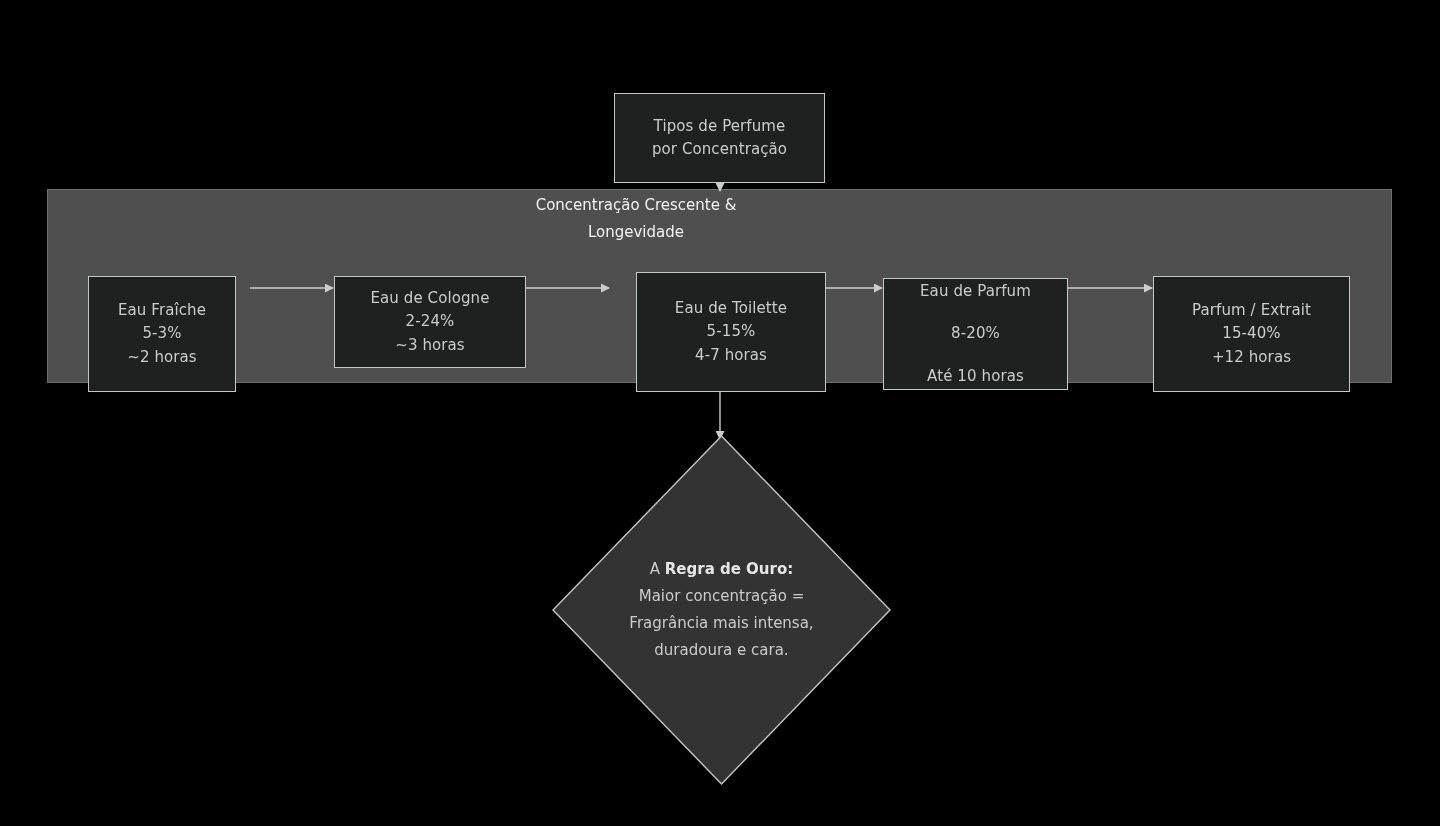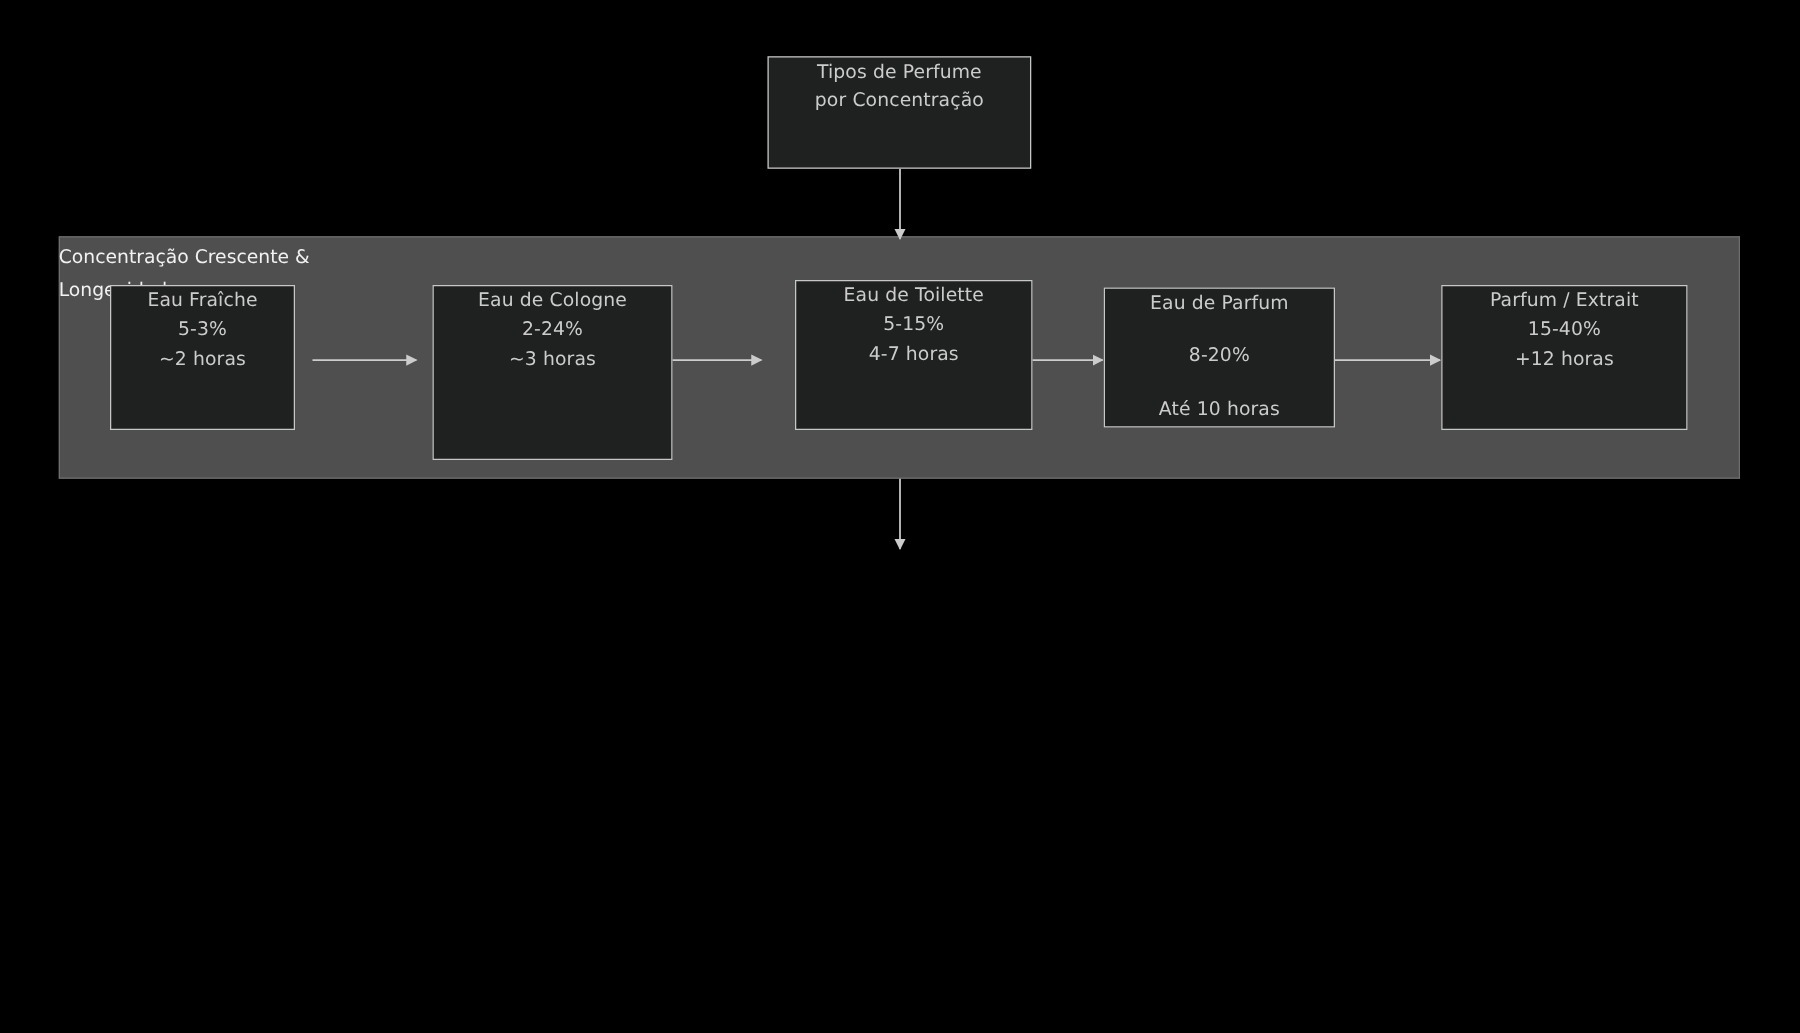--- a/index.html
+++ b/index.html
@@ -37,24 +37,26 @@
   
   .node {
     position: absolute;
     box-sizing: border-box;
     background: #1f2020;
     border: 1px solid #c7c7c7;
     color: #cccccc;
     display: flex;
     flex-direction: column;
     align-items: center;
+    justify-content: center;
     text-align: center;
     line-height: 1.55;
     font-size: 15px;
     letter-spacing: .1px;
+    margin-top: 48px;
   }
   .node .line { display: block; white-space: nowrap; }
 
   
   #title-node {
     left: 614px;
     top: 45px;
     width: 211px;
     height: 90px;
     z-index: 4;
@@ -67,35 +69,36 @@
     top: 189px;
     width: 1345px;
     height: 194px;
     background: #4f4f4f;
     border: 1px solid #6e6e6e;
     box-sizing: border-box;
     z-index: 1;
   }
   #cluster-label {
     position: absolute;
-    left: 47px;
+    left: 34px;
     top: 192px;
     width: 1204px;
+    text-align: center;
     color: #f2f2f2;
     font-size: 15px;
     line-height: 27px;
     z-index: 2;
     pointer-events: none;
   }
   #cluster-label .l2 { display: block; }
 
   
   .stage { z-index: 5; }
   #stage-0 { left: 88px;   top: 228px; width: 148px; height: 116px; }
-  #stage-1 { left: 346px;  top: 228px; width: 192px; height: 140px; }
+  #stage-1 { left: 334px;  top: 228px; width: 192px; height: 92px; }
   #stage-2 { left: 636px;  top: 224px; width: 190px; height: 120px; }
   #stage-3 { left: 883px;  top: 230px; width: 185px; height: 112px; gap: 19px; }
   #stage-4 { left: 1153px; top: 228px; width: 197px; height: 116px; }
 
   
   #rule-node {
     position: absolute;
     left: 552px;
     top: 435px;
     width: 339px;
@@ -183,14 +186,25 @@
     <span class="line">8-20%</span>
     <span class="line">Até 10 horas</span>
   </div>
 
   <div class="node stage" id="stage-4">
     <span class="line">Parfum / Extrait</span>
     <span class="line">15-40%</span>
     <span class="line">+12 horas</span>
   </div>
 
+  <div id="rule-node">
+    <svg id="rule-shape" viewBox="0 0 339 350" preserveAspectRatio="none">
+      <polygon points="169.5,1 338,175 169.5,349 1,175" fill="#333333" stroke="#c7c7c7" stroke-width="1.4"></polygon>
+    </svg>
+    <div id="rule-text">
+      <span class="line"><span>A </span><span class="strong">Regra de Ouro:</span></span>
+      <span class="line">Maior concentração =</span>
+      <span class="line">Fragrância mais intensa,</span>
+      <span class="line">duradoura e cara.</span>
+    </div>
+  </div>
 
 </div>
 
 </body></html>

